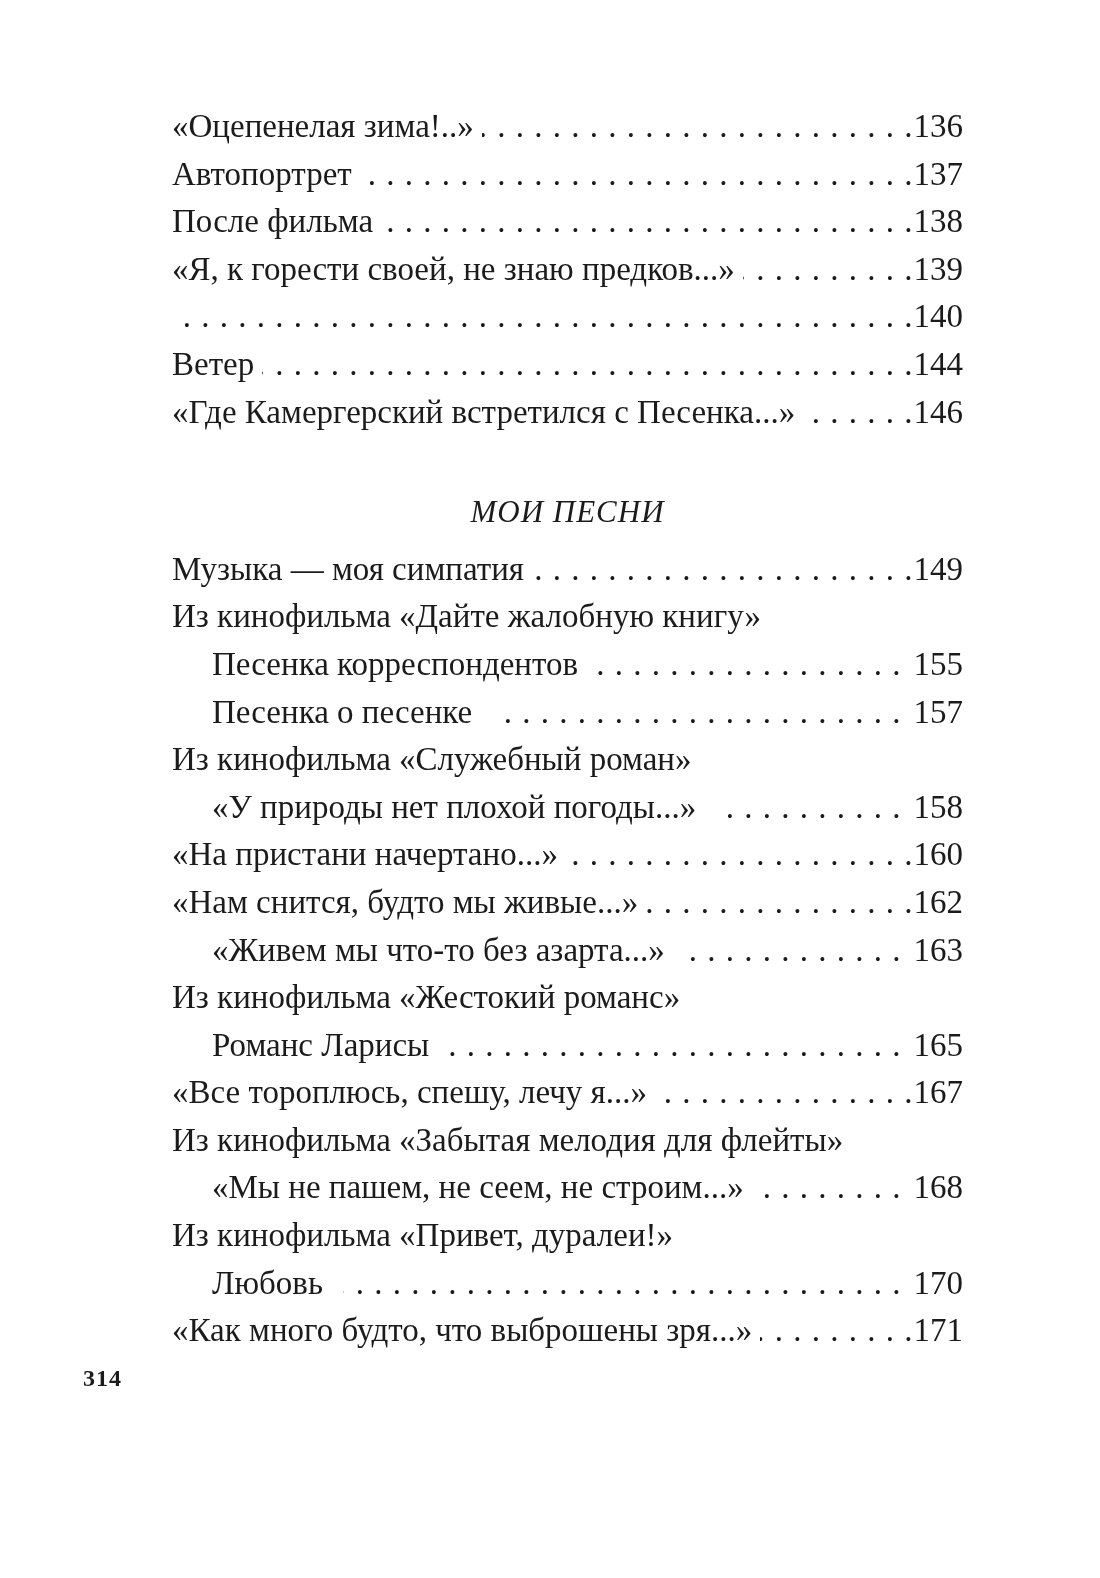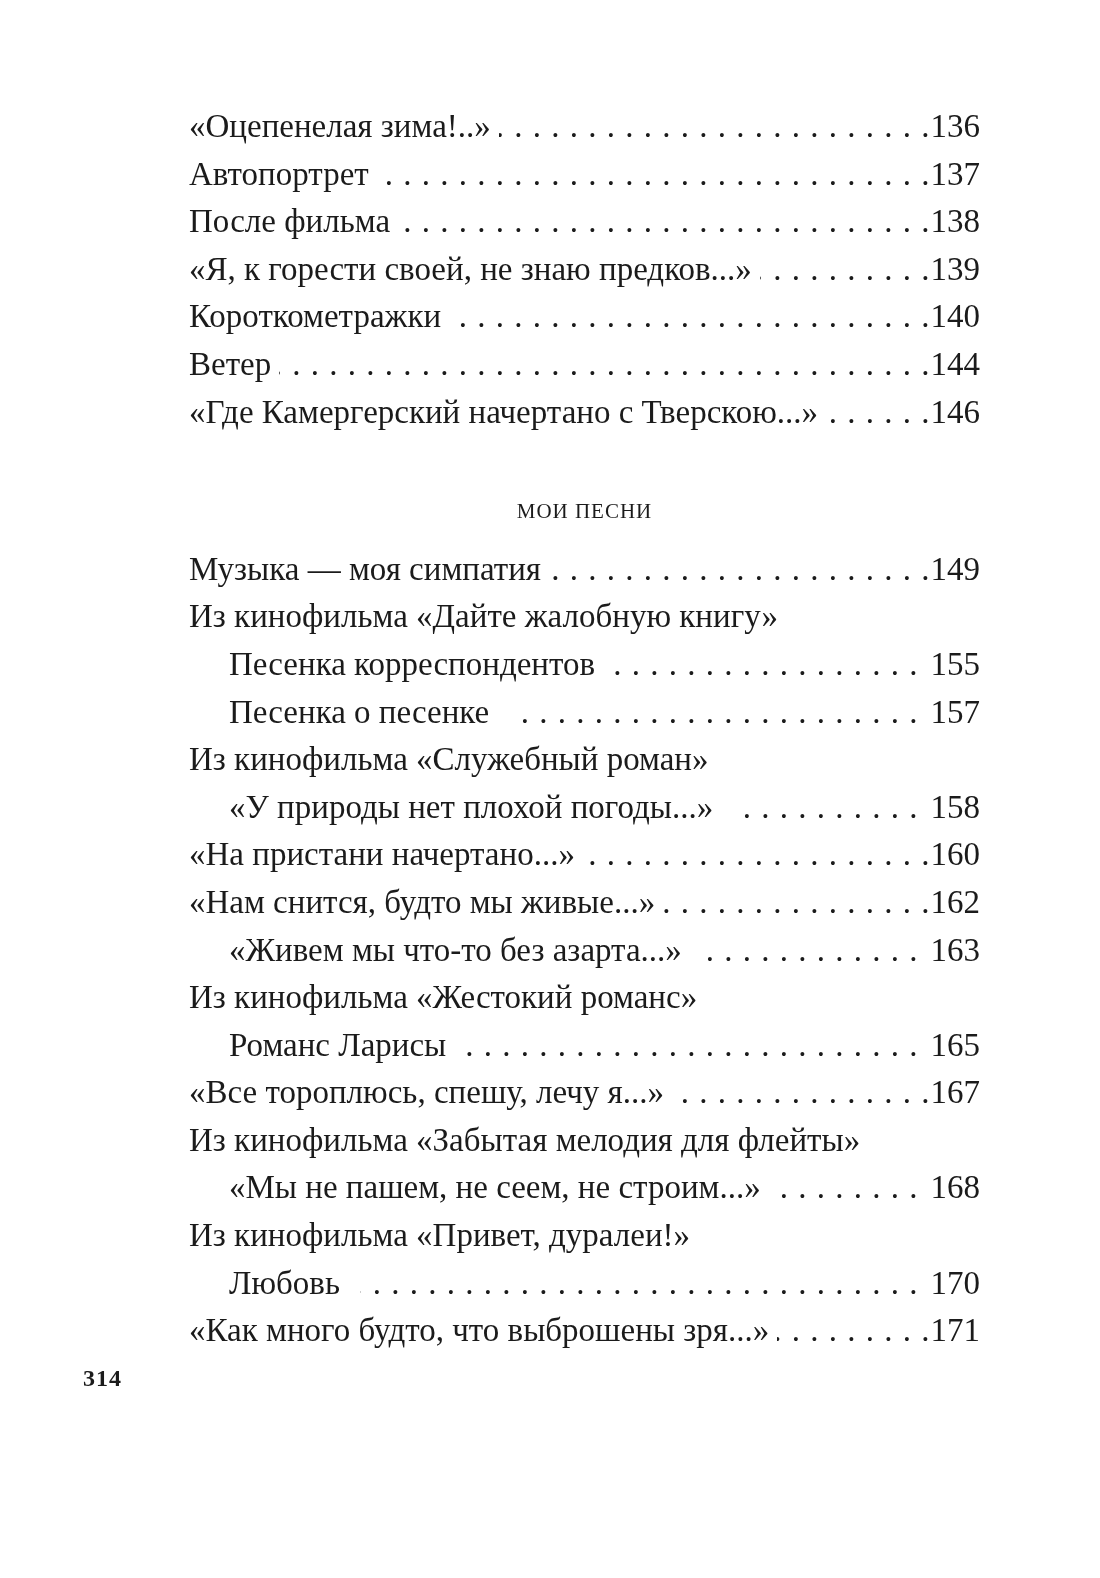--- a/index.html
+++ b/index.html
@@ -15,21 +15,20 @@
     font-family: "Liberation Serif", "DejaVu Serif", serif;
     color: #1b1b1b;
     overflow: hidden;
   }
   .toc {
     position: absolute;
     left: 172px;
     top: 103px;
     width: 791px;
     font-size: 33px;
-    margin-left: 17px;
   }
   .row {
     display: flex;
     align-items: baseline;
     height: 47.6px;
     line-height: 47.6px;
   }
   .row.indent {
     padding-left: 40px;
     gap: 12px;
@@ -52,22 +51,23 @@
   }
   .pnum {
     white-space: nowrap;
     flex: 0 0 auto;
   }
   .heading {
     height: 47.6px;
     line-height: 47.6px;
     margin: 52px 0 10px 0;
     text-align: center;
-    font-size: 21px;
+    font-size: 31px;
     letter-spacing: 1px;
+    font-style: italic;
   }
   .folio {
     position: absolute;
     left: 83px;
     top: 1355px;
     height: 47.6px;
     line-height: 47.6px;
     font-size: 24px;
     font-weight: bold;
     letter-spacing: 1px;
@@ -93,31 +93,30 @@
         <span class="title">После фильма</span>
         <span class="leader"></span>
         <span class="pnum">138</span>
       </div>
       <div class="row">
         <span class="title">«Я, к горести своей, не знаю предков...»</span>
         <span class="leader"></span>
         <span class="pnum">139</span>
       </div>
       <div class="row">
-        <span class="title">Короткометражки</span>
         <span class="leader"></span>
         <span class="pnum">140</span>
       </div>
       <div class="row">
         <span class="title">Ветер</span>
         <span class="leader"></span>
         <span class="pnum">144</span>
       </div>
       <div class="row">
-        <span class="title">«Где Камергерский начертано с Тверскою...»</span>
+        <span class="title">«Где Камергерский встретился с Песенка...»</span>
         <span class="leader"></span>
         <span class="pnum">146</span>
       </div>
       <div class="heading">МОИ ПЕСНИ</div>
       <div class="row">
         <span class="title">Музыка — моя симпатия</span>
         <span class="leader"></span>
         <span class="pnum">149</span>
       </div>
       <div class="row">

